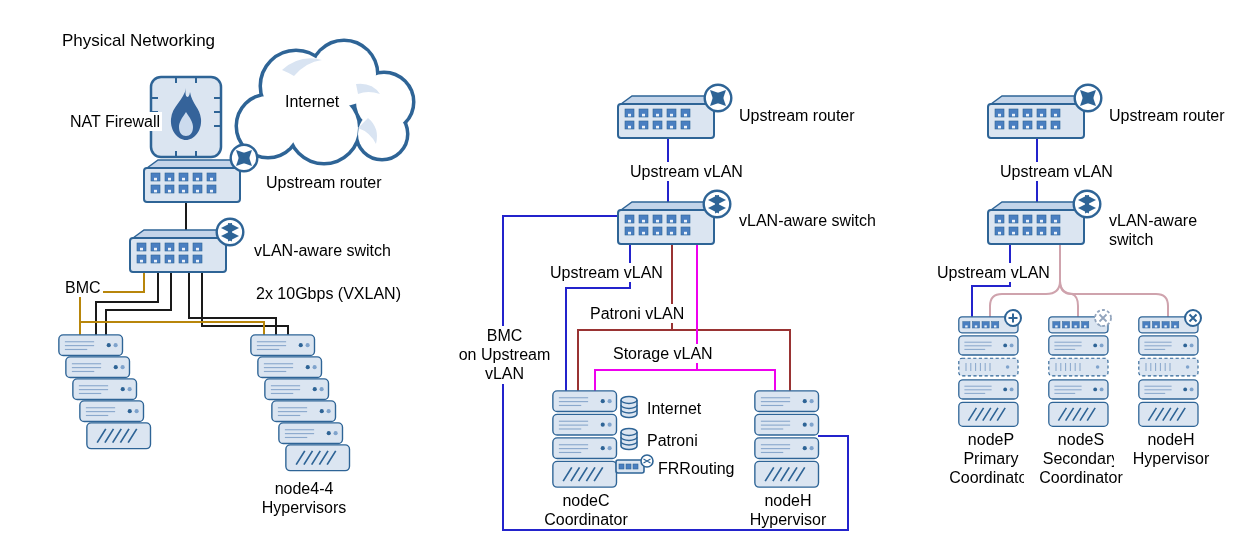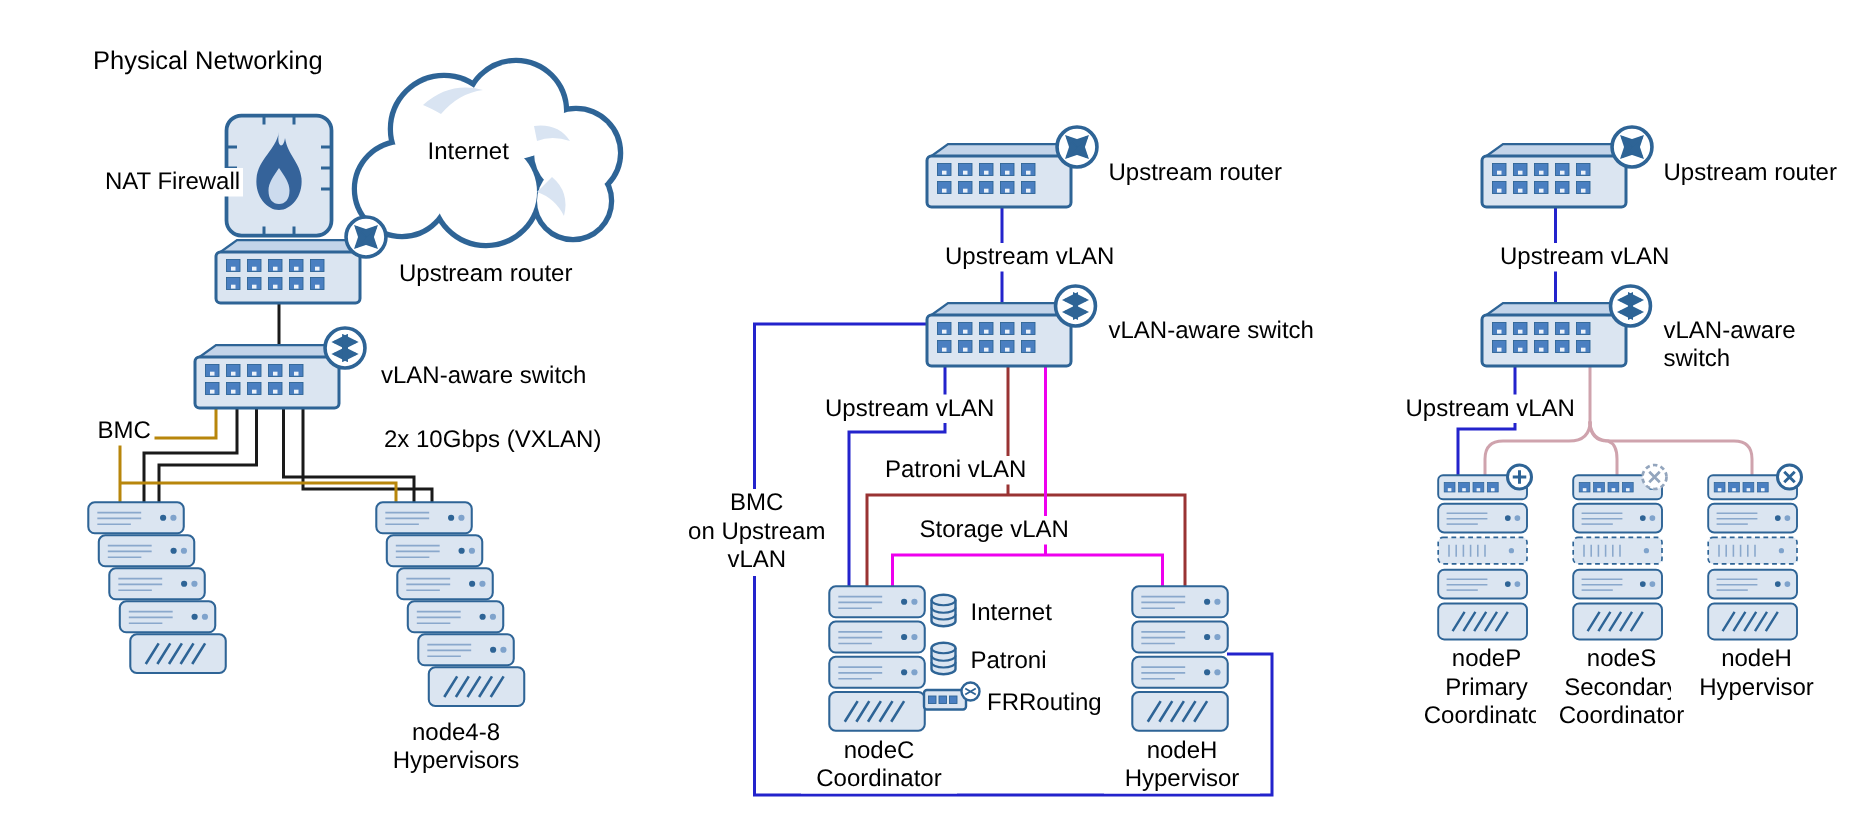--- a/index.html
+++ b/index.html
@@ -263,21 +263,21 @@
   <use href="#ic-x" transform="translate(1183,308)"></use>
 </svg>
 
 <div class="title" style="left:62px;top:31px">Physical Networking</div>
 <div class="lbl" style="left:283px;top:92px;background:transparent">Internet</div>
 <div class="lbl" style="left:68px;top:112px">NAT Firewall</div>
 <div class="lbl" style="left:264px;top:173px">Upstream router</div>
 <div class="lbl" style="left:252px;top:241px">vLAN-aware switch</div>
 <div class="lbl" style="left:63px;top:278px">BMC</div>
 <div class="lbl" style="left:254px;top:284px">2x 10Gbps (VXLAN)</div>
-<div class="lbl center" style="left:242px;top:479px;width:120px">node4-8
+<div class="lbl center" style="left:242px;top:479px;width:120px">node4-4
 Hypervisors</div>
 
 <div class="lbl" style="left:737px;top:106px">Upstream router</div>
 <div class="lbl" style="left:628px;top:162px">Upstream vLAN</div>
 <div class="lbl" style="left:737px;top:211px">vLAN-aware switch</div>
 <div class="lbl" style="left:548px;top:263px">Upstream vLAN</div>
 <div class="lbl" style="left:588px;top:304px">Patroni vLAN</div>
 <div class="lbl" style="left:611px;top:344px">Storage vLAN</div>
 <div class="lbl center" style="left:445px;top:326px;width:115px">BMC
 on Upstream vLAN</div>

